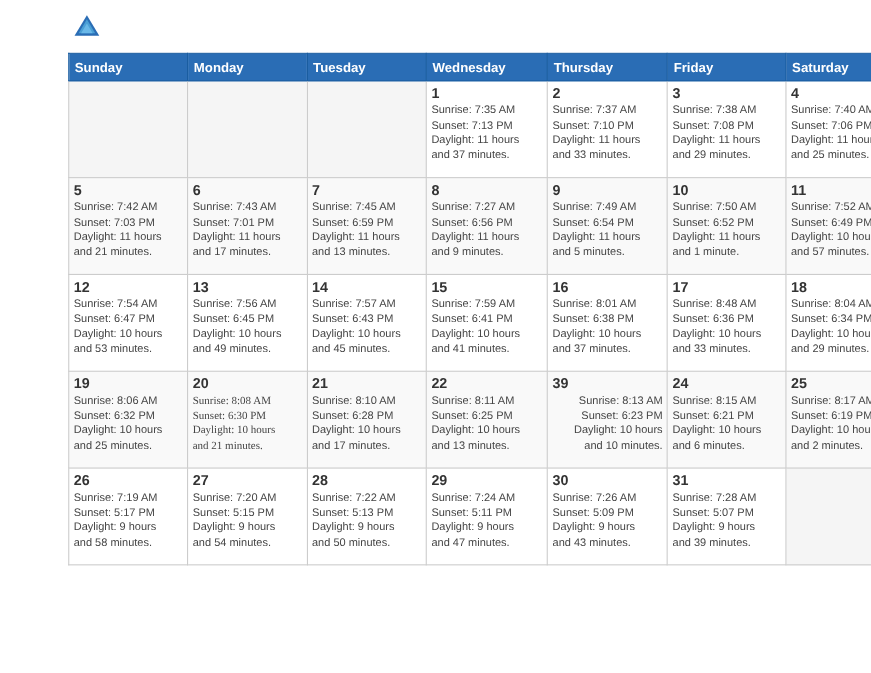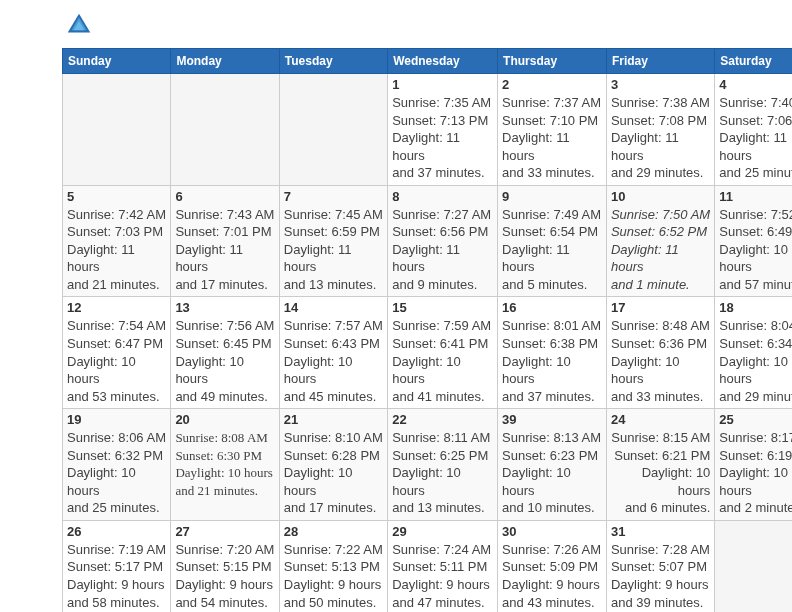--- a/index.html
+++ b/index.html
@@ -82,21 +82,21 @@
     .day-number {
       font-size: 13px;
       font-weight: bold;
       color: #333;
       display: block;
       margin-bottom: 2px;
     }
     .day-info {
       color: #444;
       line-height: 1.35;
-      font-size: 13px;
+      font-size: 10px;
     }
     
     .row-even td:not(.empty) { background: #f9f9f9; }
     .row-odd td:not(.empty) { background: #fff; }
     .row-odd td.empty { background: #f5f5f5; }
   </style>
 </head>
 <body>
 
 <div class="container">
@@ -194,21 +194,21 @@
           </td>
           <td>
             <span class="day-number">9</span>
             <div class="day-info" style="white-space: pre-line;">Sunrise: 7:49 AM
 Sunset: 6:54 PM
 Daylight: 11 hours
 and 5 minutes.</div>
           </td>
           <td>
             <span class="day-number">10</span>
-            <div class="day-info" style="white-space: pre-line; font-style: italic;">Sunrise: 7:50 AM
+            <div class="day-info" style="white-space: pre-line;">Sunrise: 7:50 AM
 Sunset: 6:52 PM
 Daylight: 11 hours
 and 1 minute.</div>
           </td>
           <td>
             <span class="day-number">11</span>
             <div class="day-info" style="white-space: pre-line;">Sunrise: 7:52 AM
 Sunset: 6:49 PM
 Daylight: 10 hours
 and 57 minutes.</div>
@@ -289,28 +289,28 @@
           </td>
           <td>
             <span class="day-number">22</span>
             <div class="day-info" style="white-space: pre-line;">Sunrise: 8:11 AM
 Sunset: 6:25 PM
 Daylight: 10 hours
 and 13 minutes.</div>
           </td>
           <td>
             <span class="day-number">39</span>
-            <div class="day-info" style="white-space: pre-line;">Sunrise: 8:13 AM
+            <div class="day-info" style="white-space: pre-line; text-align: right;">Sunrise: 8:13 AM
 Sunset: 6:23 PM
 Daylight: 10 hours
 and 10 minutes.</div>
           </td>
           <td>
             <span class="day-number">24</span>
-            <div class="day-info" style="white-space: pre-line; text-align: right;">Sunrise: 8:15 AM
+            <div class="day-info" style="white-space: pre-line;">Sunrise: 8:15 AM
 Sunset: 6:21 PM
 Daylight: 10 hours
 and 6 minutes.</div>
           </td>
           <td>
             <span class="day-number">25</span>
             <div class="day-info" style="white-space: pre-line;">Sunrise: 8:17 AM
 Sunset: 6:19 PM
 Daylight: 10 hours
 and 2 minutes.</div>

